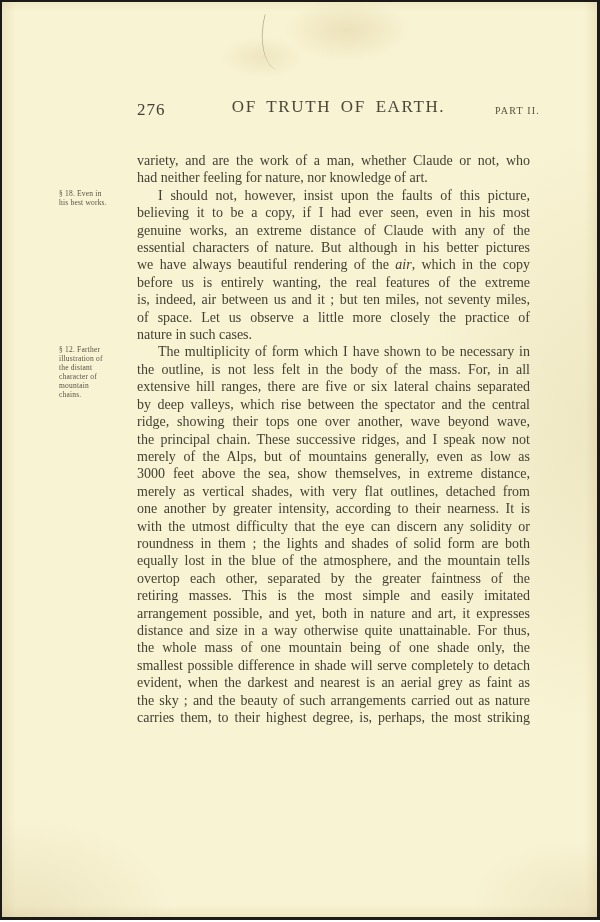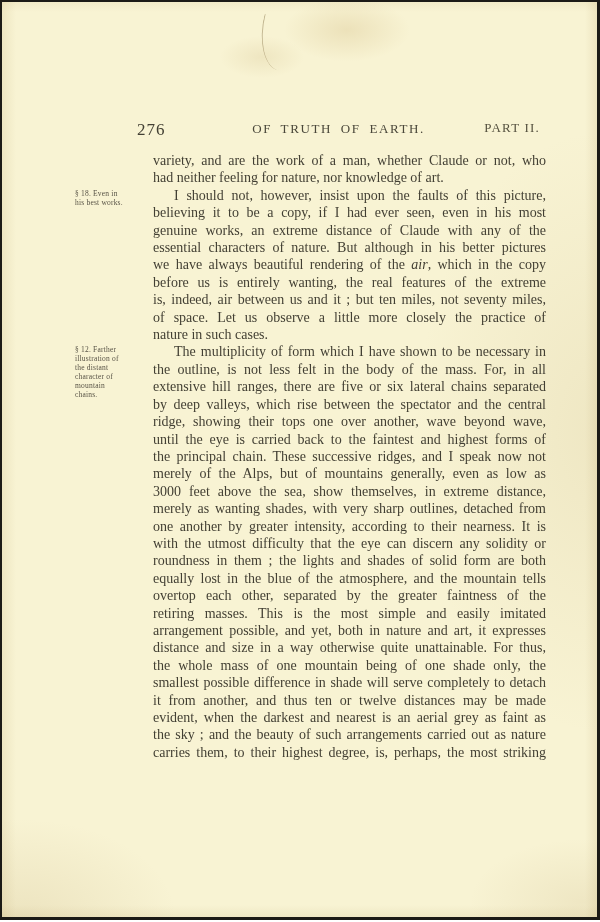--- a/index.html
+++ b/index.html
@@ -47,53 +47,53 @@
     height: 52px;
     border-left: 1px solid rgba(125,105,60,0.45);
     border-bottom-left-radius: 100% 100%;
     transform: rotate(14deg);
     pointer-events: none;
   }
   .running-head {
     position: absolute;
     left: 135px;
     right: 57px;
-    top: 116px;
+    top: 96px;
     height: 22px;
   }
   .pagenum {
     position: absolute;
     left: 0;
     bottom: 0;
     font-size: 17px;
     letter-spacing: 1px;
   }
   .running-title {
     position: absolute;
     left: 50%;
     transform: translateX(-50%);
     bottom: 3px;
-    font-size: 13px;
+    font-size: 17px;
     letter-spacing: 1.6px;
     word-spacing: 4px;
     white-space: nowrap;
     color: #4a473a;
   }
   .part-label {
     position: absolute;
     right: 0;
     bottom: 4px;
-    font-size: 13px;
+    font-size: 10px;
     letter-spacing: 1.2px;
     color: #55513f;
     white-space: nowrap;
   }
   .text-column {
     position: absolute;
-    left: 151px;
+    left: 135px;
     top: 150px;
     width: 393px;
   }
   .paragraph {
     position: relative;
   }
   .line {
     font-size: 14px;
     line-height: 17.4px;
     text-align: justify;
@@ -155,34 +155,32 @@
           <div class="note-line">the distant</div>
           <div class="note-line">character of</div>
           <div class="note-line">mountain</div>
           <div class="note-line">chains.</div>
         </aside>
         <div class="line indent just">The multiplicity of form which I have shown to be necessary in</div>
         <div class="line just">the outline, is not less felt in the body of the mass. For, in all</div>
         <div class="line just">extensive hill ranges, there are five or six lateral chains separated</div>
         <div class="line just">by deep valleys, which rise between the spectator and the central</div>
         <div class="line just">ridge, showing their tops one over another, wave beyond wave,</div>
-        <div class="line just">until the eye is carried back to the faintest and highest forms of</div>
         <div class="line just">the principal chain. These successive ridges, and I speak now not</div>
         <div class="line just">merely of the Alps, but of mountains generally, even as low as</div>
         <div class="line just">3000 feet above the sea, show themselves, in extreme distance,</div>
-        <div class="line just">merely as wanting shades, with very sharp outlines, detached from</div>
+        <div class="line just">merely as vertical shades, with very flat outlines, detached from</div>
         <div class="line just">one another by greater intensity, according to their nearness. It is</div>
         <div class="line just">with the utmost difficulty that the eye can discern any solidity or</div>
         <div class="line just">roundness in them ; the lights and shades of solid form are both</div>
         <div class="line just">equally lost in the blue of the atmosphere, and the mountain tells</div>
         <div class="line just">overtop each other, separated by the greater faintness of the</div>
         <div class="line just">retiring masses. This is the most simple and easily imitated</div>
         <div class="line just">arrangement possible, and yet, both in nature and art, it expresses</div>
         <div class="line just">distance and size in a way otherwise quite unattainable. For thus,</div>
         <div class="line just">the whole mass of one mountain being of one shade only, the</div>
         <div class="line just">smallest possible difference in shade will serve completely to detach</div>
-        <div class="line just">it from another, and thus ten or twelve distances may be made</div>
         <div class="line just">evident, when the darkest and nearest is an aerial grey as faint as</div>
         <div class="line just">the sky ; and the beauty of such arrangements carried out as nature</div>
         <div class="line just">carries them, to their highest degree, is, perhaps, the most striking</div>
       </div>
     </main>
 </div>
 
 </body></html>

